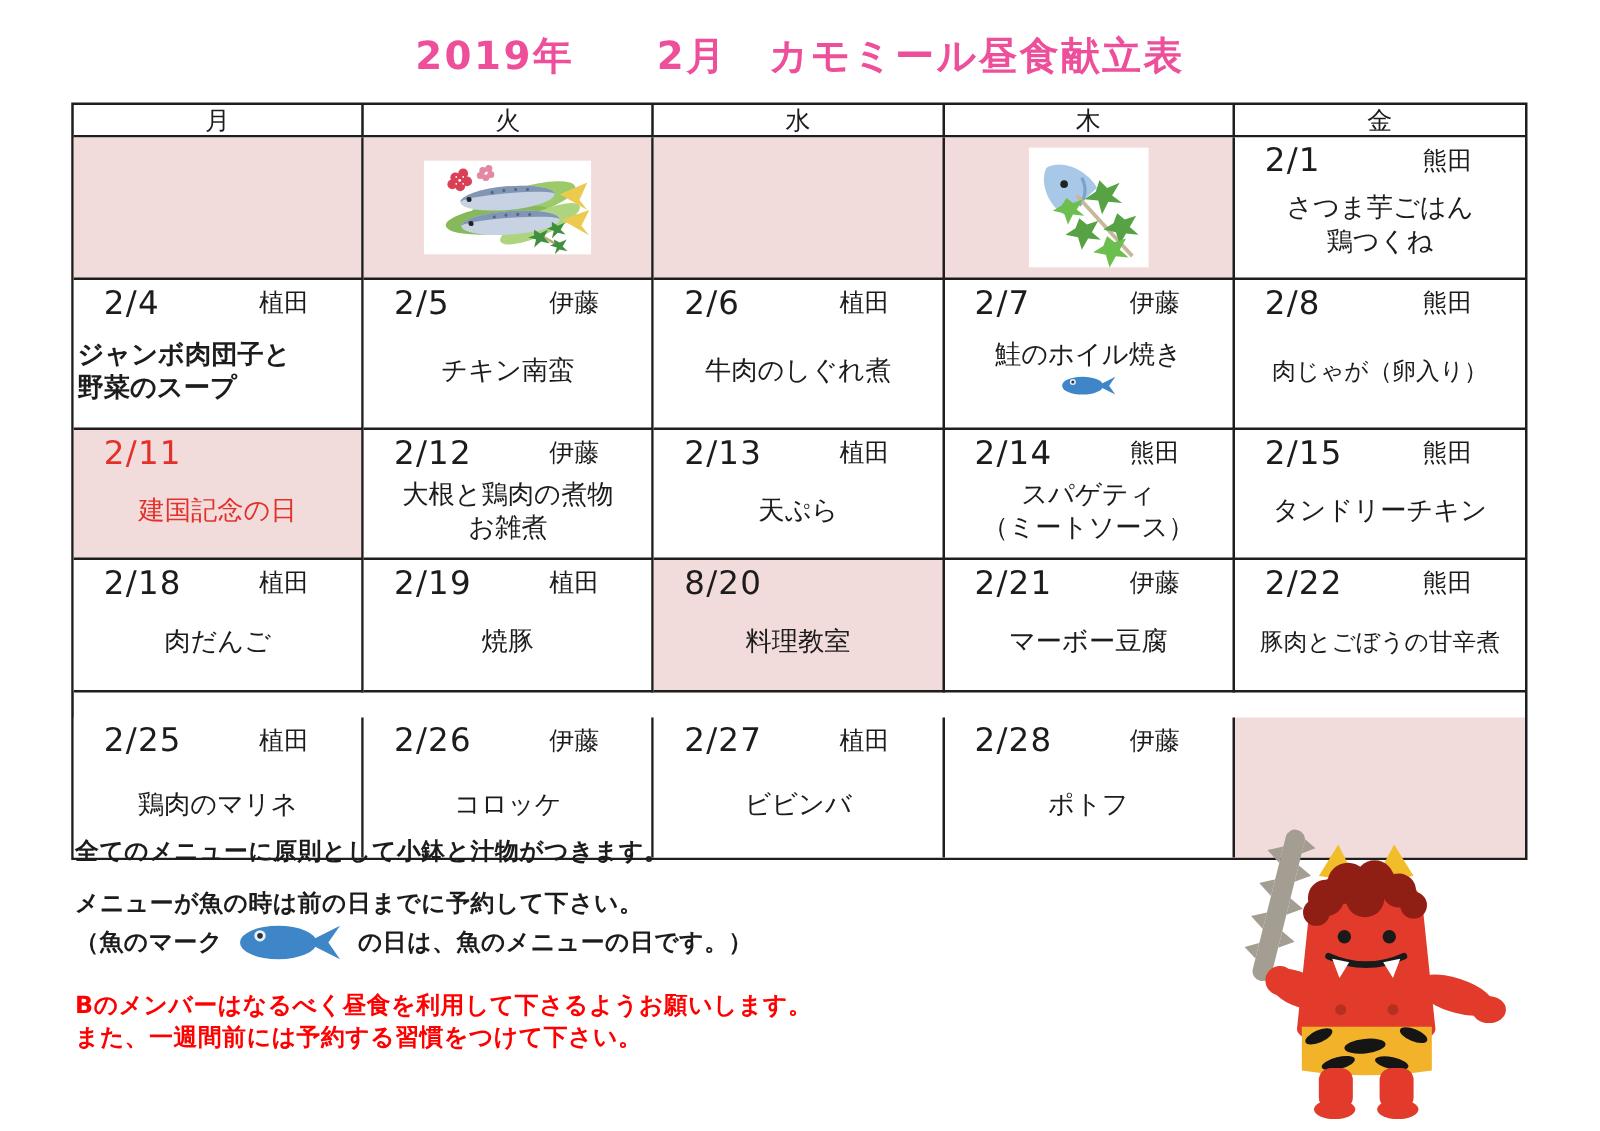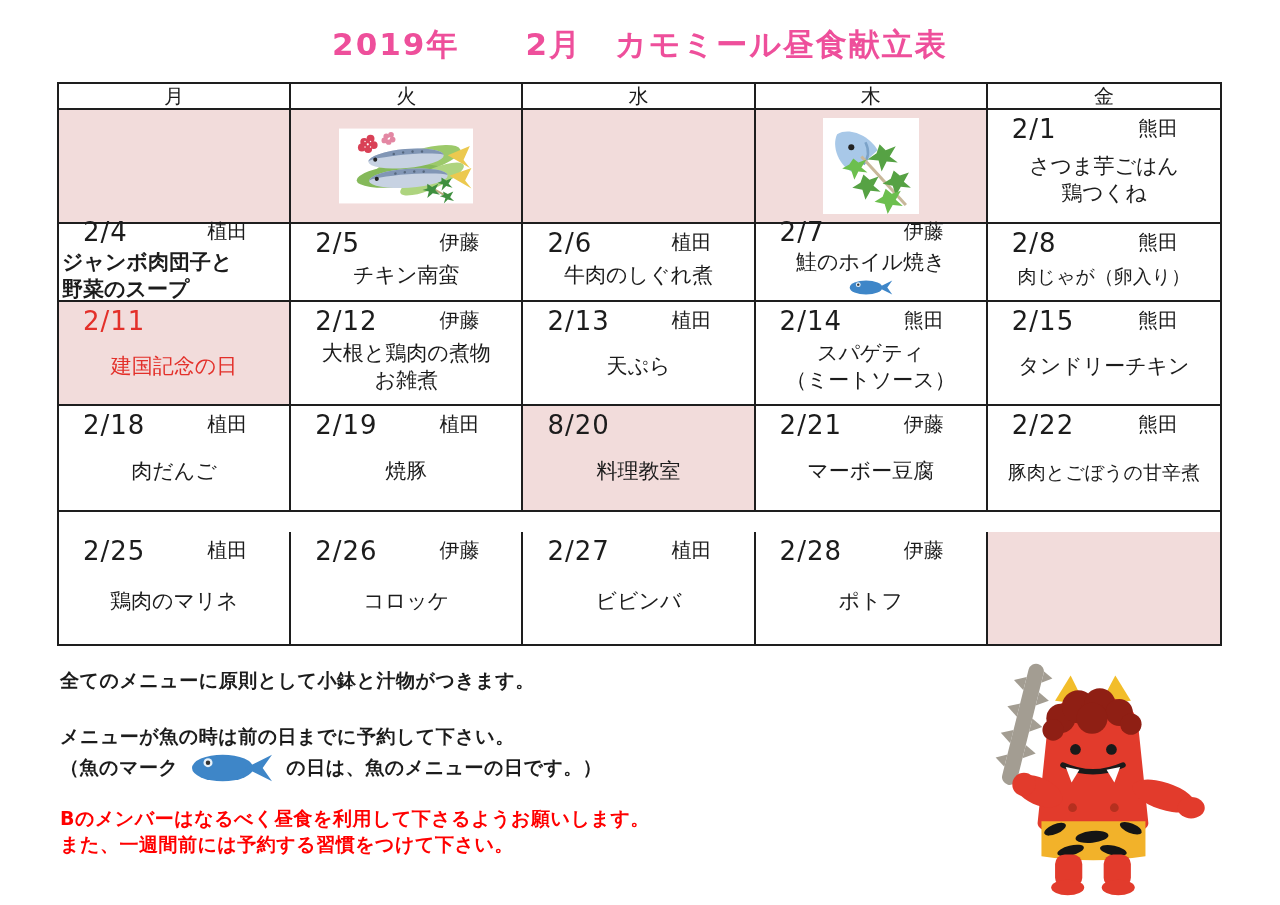--- a/index.html
+++ b/index.html
@@ -18,21 +18,21 @@
     border:2px solid #1e1e1e; background:#fff;
   }
   .cal-header, .cal-row { display:grid; grid-template-columns:repeat(5,1fr); }
   .hcell {
     height:26px; border-right:2px solid #1e1e1e; border-bottom:2px solid #1e1e1e;
     display:flex; align-items:center; justify-content:center;
     font-size:20px; font-weight:500;
   }
   .hcell:last-child { border-right:none; }
   .row0 .cell { height:114px;justify-content:center; }
-  .row1 .cell { height:78px;justify-content:center; }
+  .row1 .cell { height:120px;justify-content:center; }
   .row2 .cell { height:104px; }
   .row3 .cell { height:106px; }
   .row4 .cell { height:112px;margin-top:20px; }
   .cell {
     border-right:2px solid #1e1e1e; border-bottom:2px solid #1e1e1e;
     display:flex; flex-direction:column; position:relative; background:#fff;
   }
   .cell:last-child { border-right:none; }
   .cal-row:last-child .cell { border-bottom:none; }
   .cell.shaded { background:var(--shaded); }
@@ -47,21 +47,21 @@
     text-align:center; font-size:21px; line-height:1.3; padding-bottom:8px;
   }
   .menu.left { justify-content:flex-start; text-align:left; padding-left:3px;font-weight:bold; }
   .menu.small { font-size:19px; }
   .holiday .date, .holiday .menu { color:var(--holiday-red); }
   .illus { flex:1; display:flex; align-items:center; justify-content:center; }
   .cell-fish { display:inline-block; line-height:0; margin-top:-2px; }
 
   .notes { position:absolute; left:60px; top:668px; width:720px; font-weight:700; }
   .note1 { font-size:19px; letter-spacing:0.5px; }
-  .note2 { margin-top:30px; font-size:19px; letter-spacing:0.5px; }
+  .note2 { margin-top:16px; font-size:19px; letter-spacing:0.5px; }
   .note2-line2 { display:flex; align-items:center; margin-top:2px; }
   .note-fish { display:inline-block; line-height:0; margin:0 8px; }
   .warning { margin-top:22px; font-size:19px; letter-spacing:0.5px; color:var(--warning-red); line-height:1.35; }
 
   .oni { position:absolute; left:942px; top:660px; width:300px; height:243px; }
 </style>
 </head>
 <body>
 
 <div class="page">

